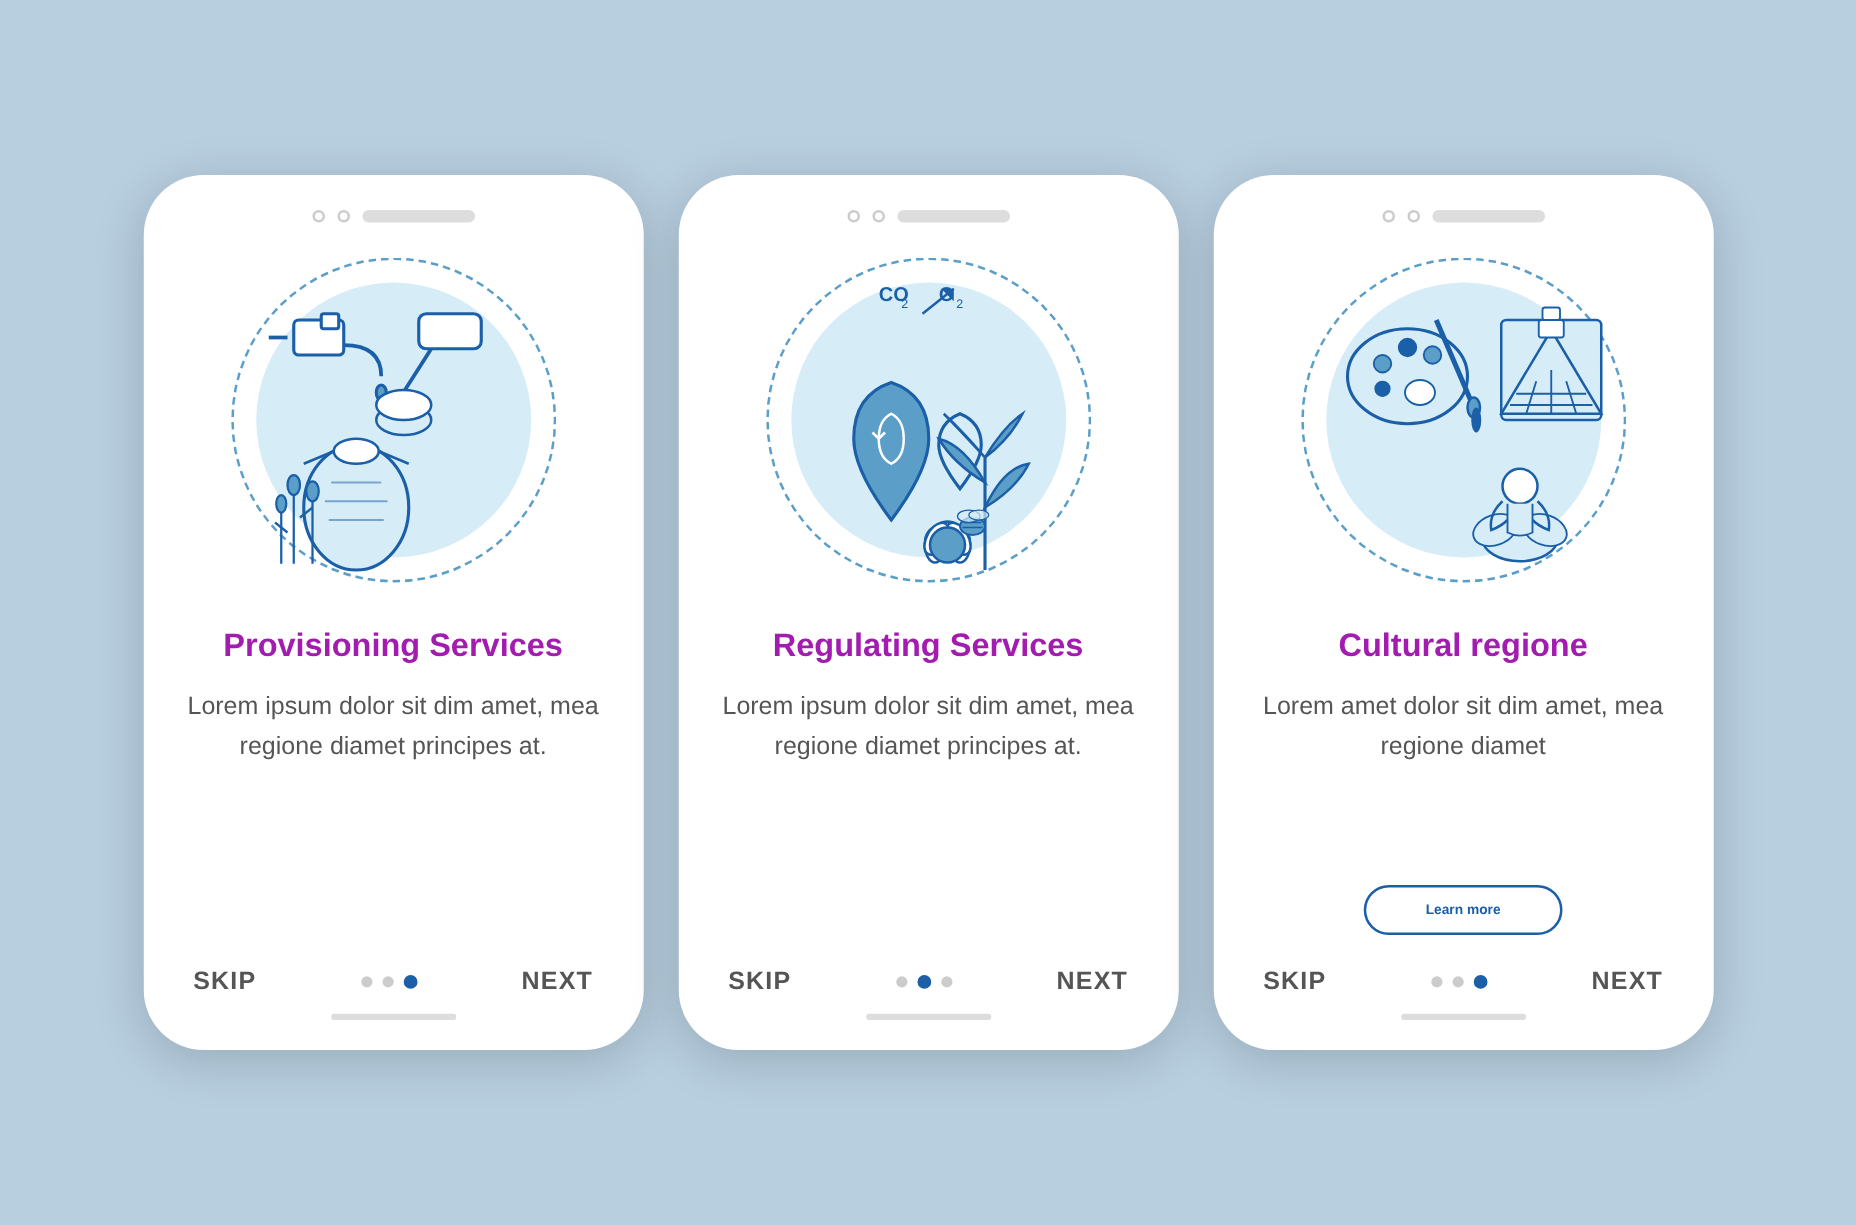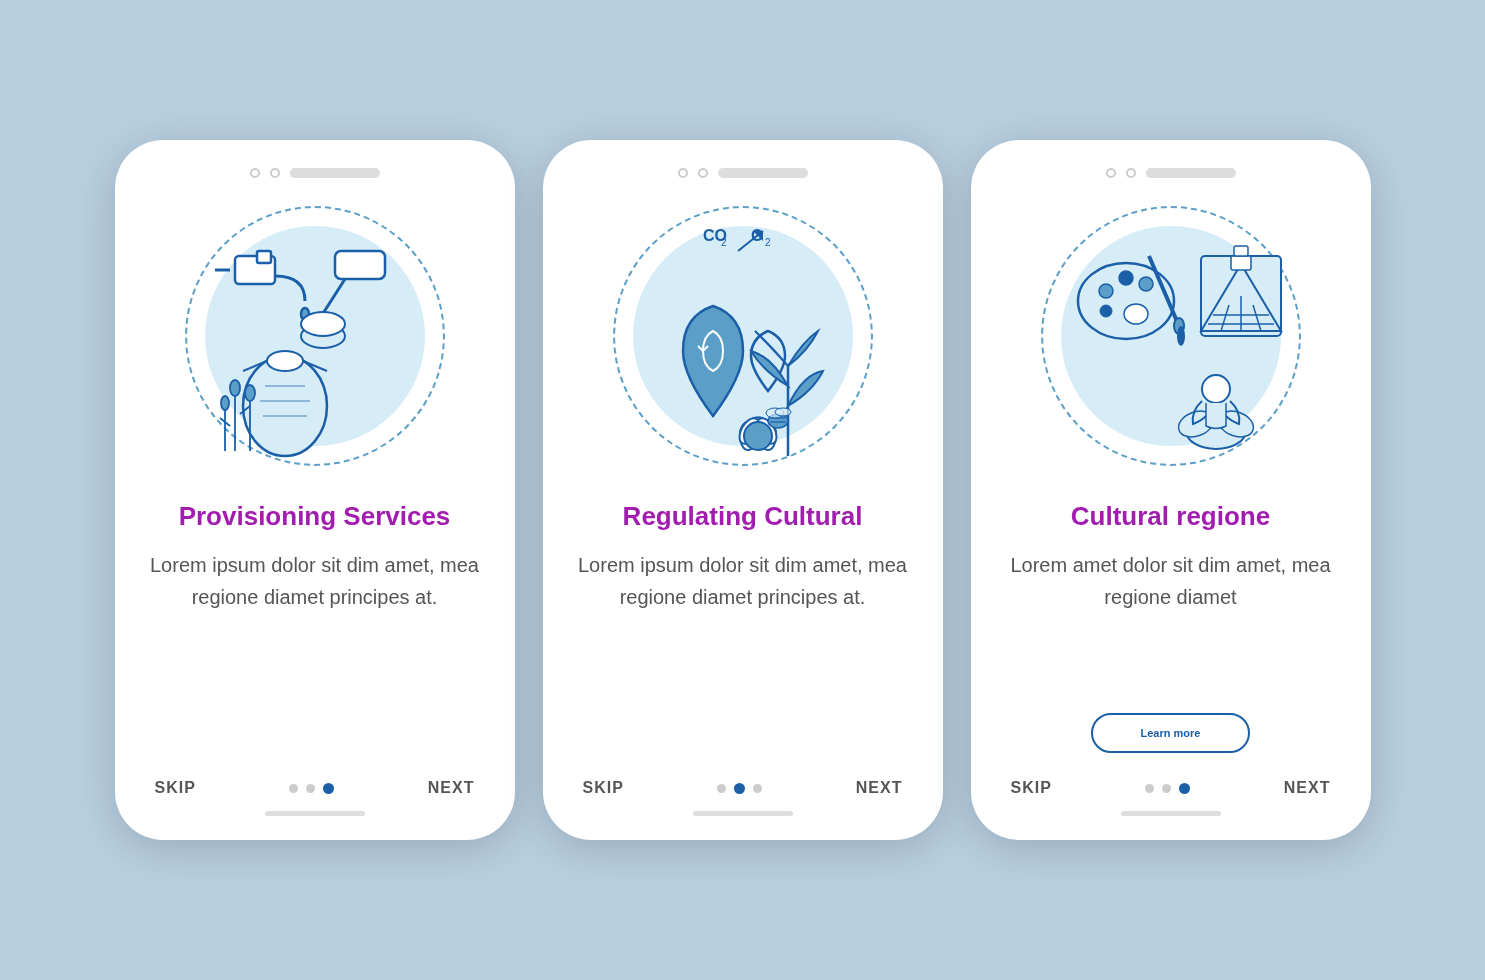--- a/index.html
+++ b/index.html
@@ -117,21 +117,21 @@
     }
     .nav-row {
       display: flex;
       align-items: center;
       justify-content: space-between;
       width: 100%;
       margin-top: auto;
       padding: 8px 8px 0;
     }
     .nav-skip, .nav-next {
-      font-size: 16px;
+      font-size: 20px;
       font-weight: 700;
       color: #555;
       letter-spacing: 1px;
       cursor: pointer;
     }
     .dots {
       display: flex;
       gap: 8px;
       align-items: center;
     }
@@ -287,21 +287,21 @@
           <line x1="168" y1="222" x2="182" y2="222" stroke="#1a5fa8" stroke-width="1.2"></line>
           <line x1="167" y1="226" x2="183" y2="226" stroke="#1a5fa8" stroke-width="1.2"></line>
 
           <ellipse cx="172" cy="217" rx="9" ry="5" fill="rgba(214,237,248,0.7)" stroke="#1a5fa8" stroke-width="1"></ellipse>
           <ellipse cx="180" cy="216" rx="8" ry="4" fill="rgba(214,237,248,0.7)" stroke="#1a5fa8" stroke-width="1"></ellipse>
         </g>
       </svg>
     </div>
 
     <div class="title">Regulating
-Cultural</div>
+Services</div>
     <div class="desc">Lorem ipsum dolor sit dim amet, mea regione diamet principes at.</div>
     <div class="spacer"></div>
 
     <div class="nav-row">
       <span class="nav-skip">SKIP</span>
       <div class="dots">
         <div class="dot"></div>
         <div class="dot active"></div>
         <div class="dot"></div>
       </div>

